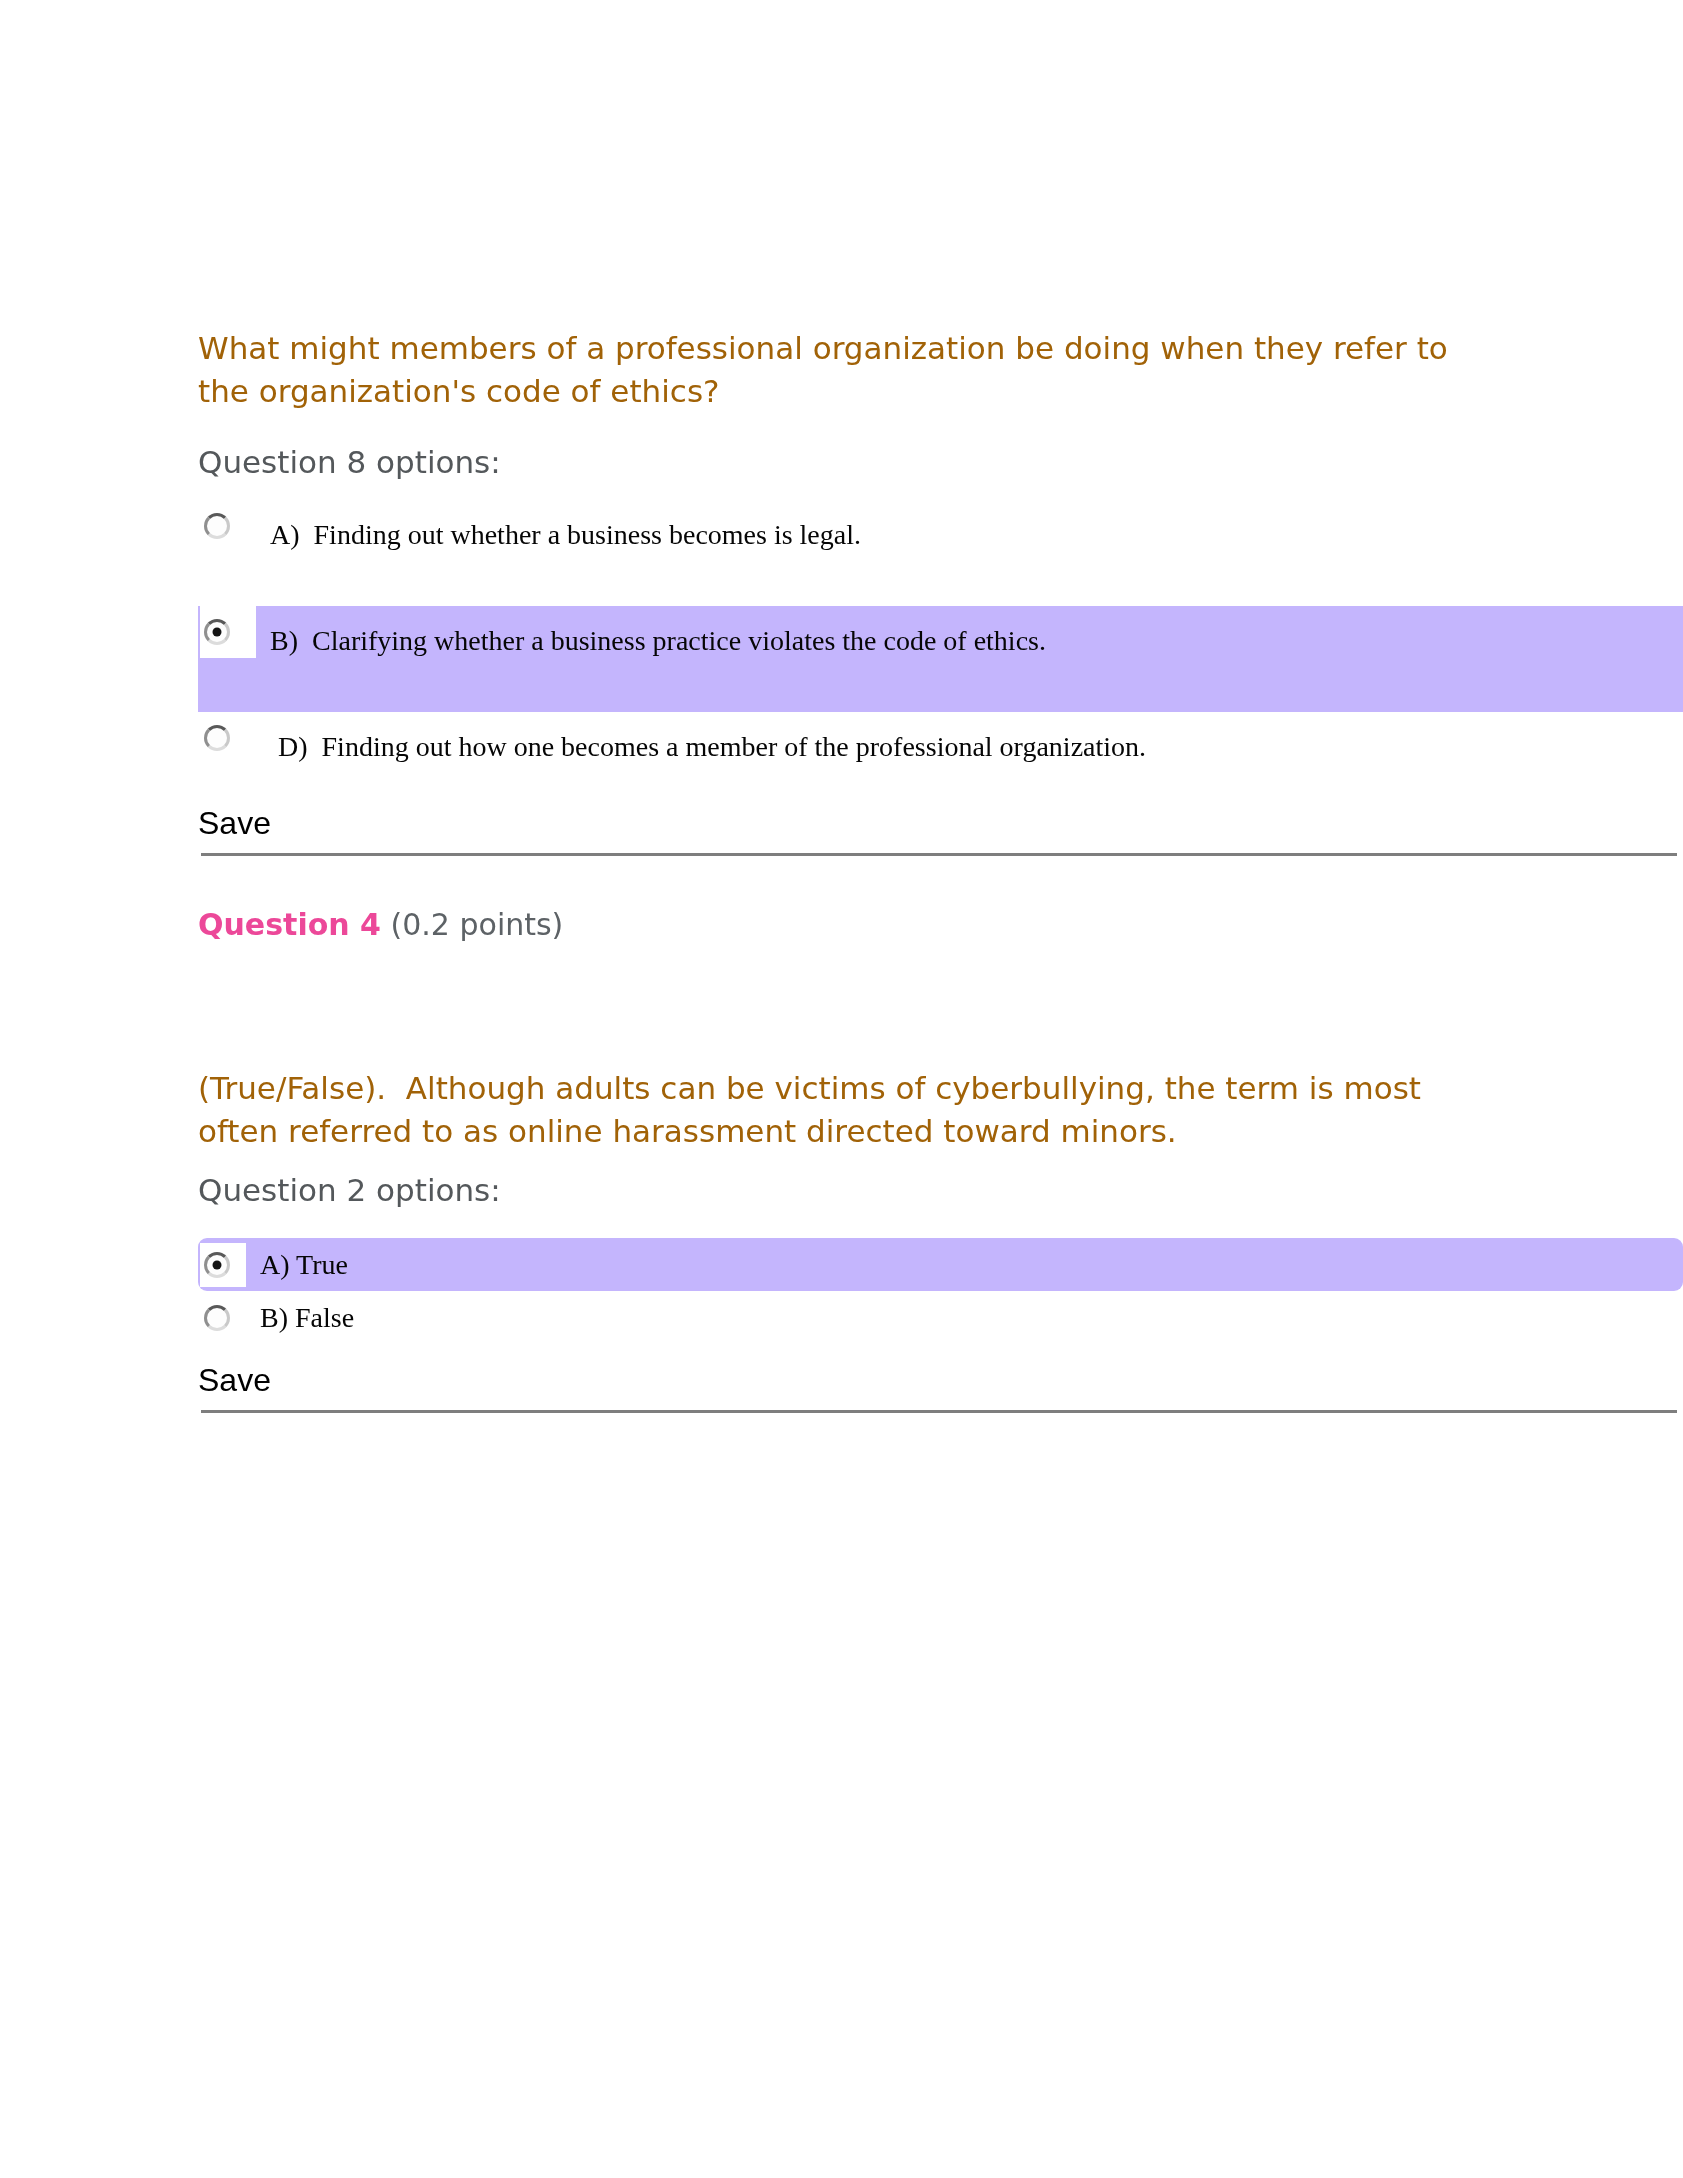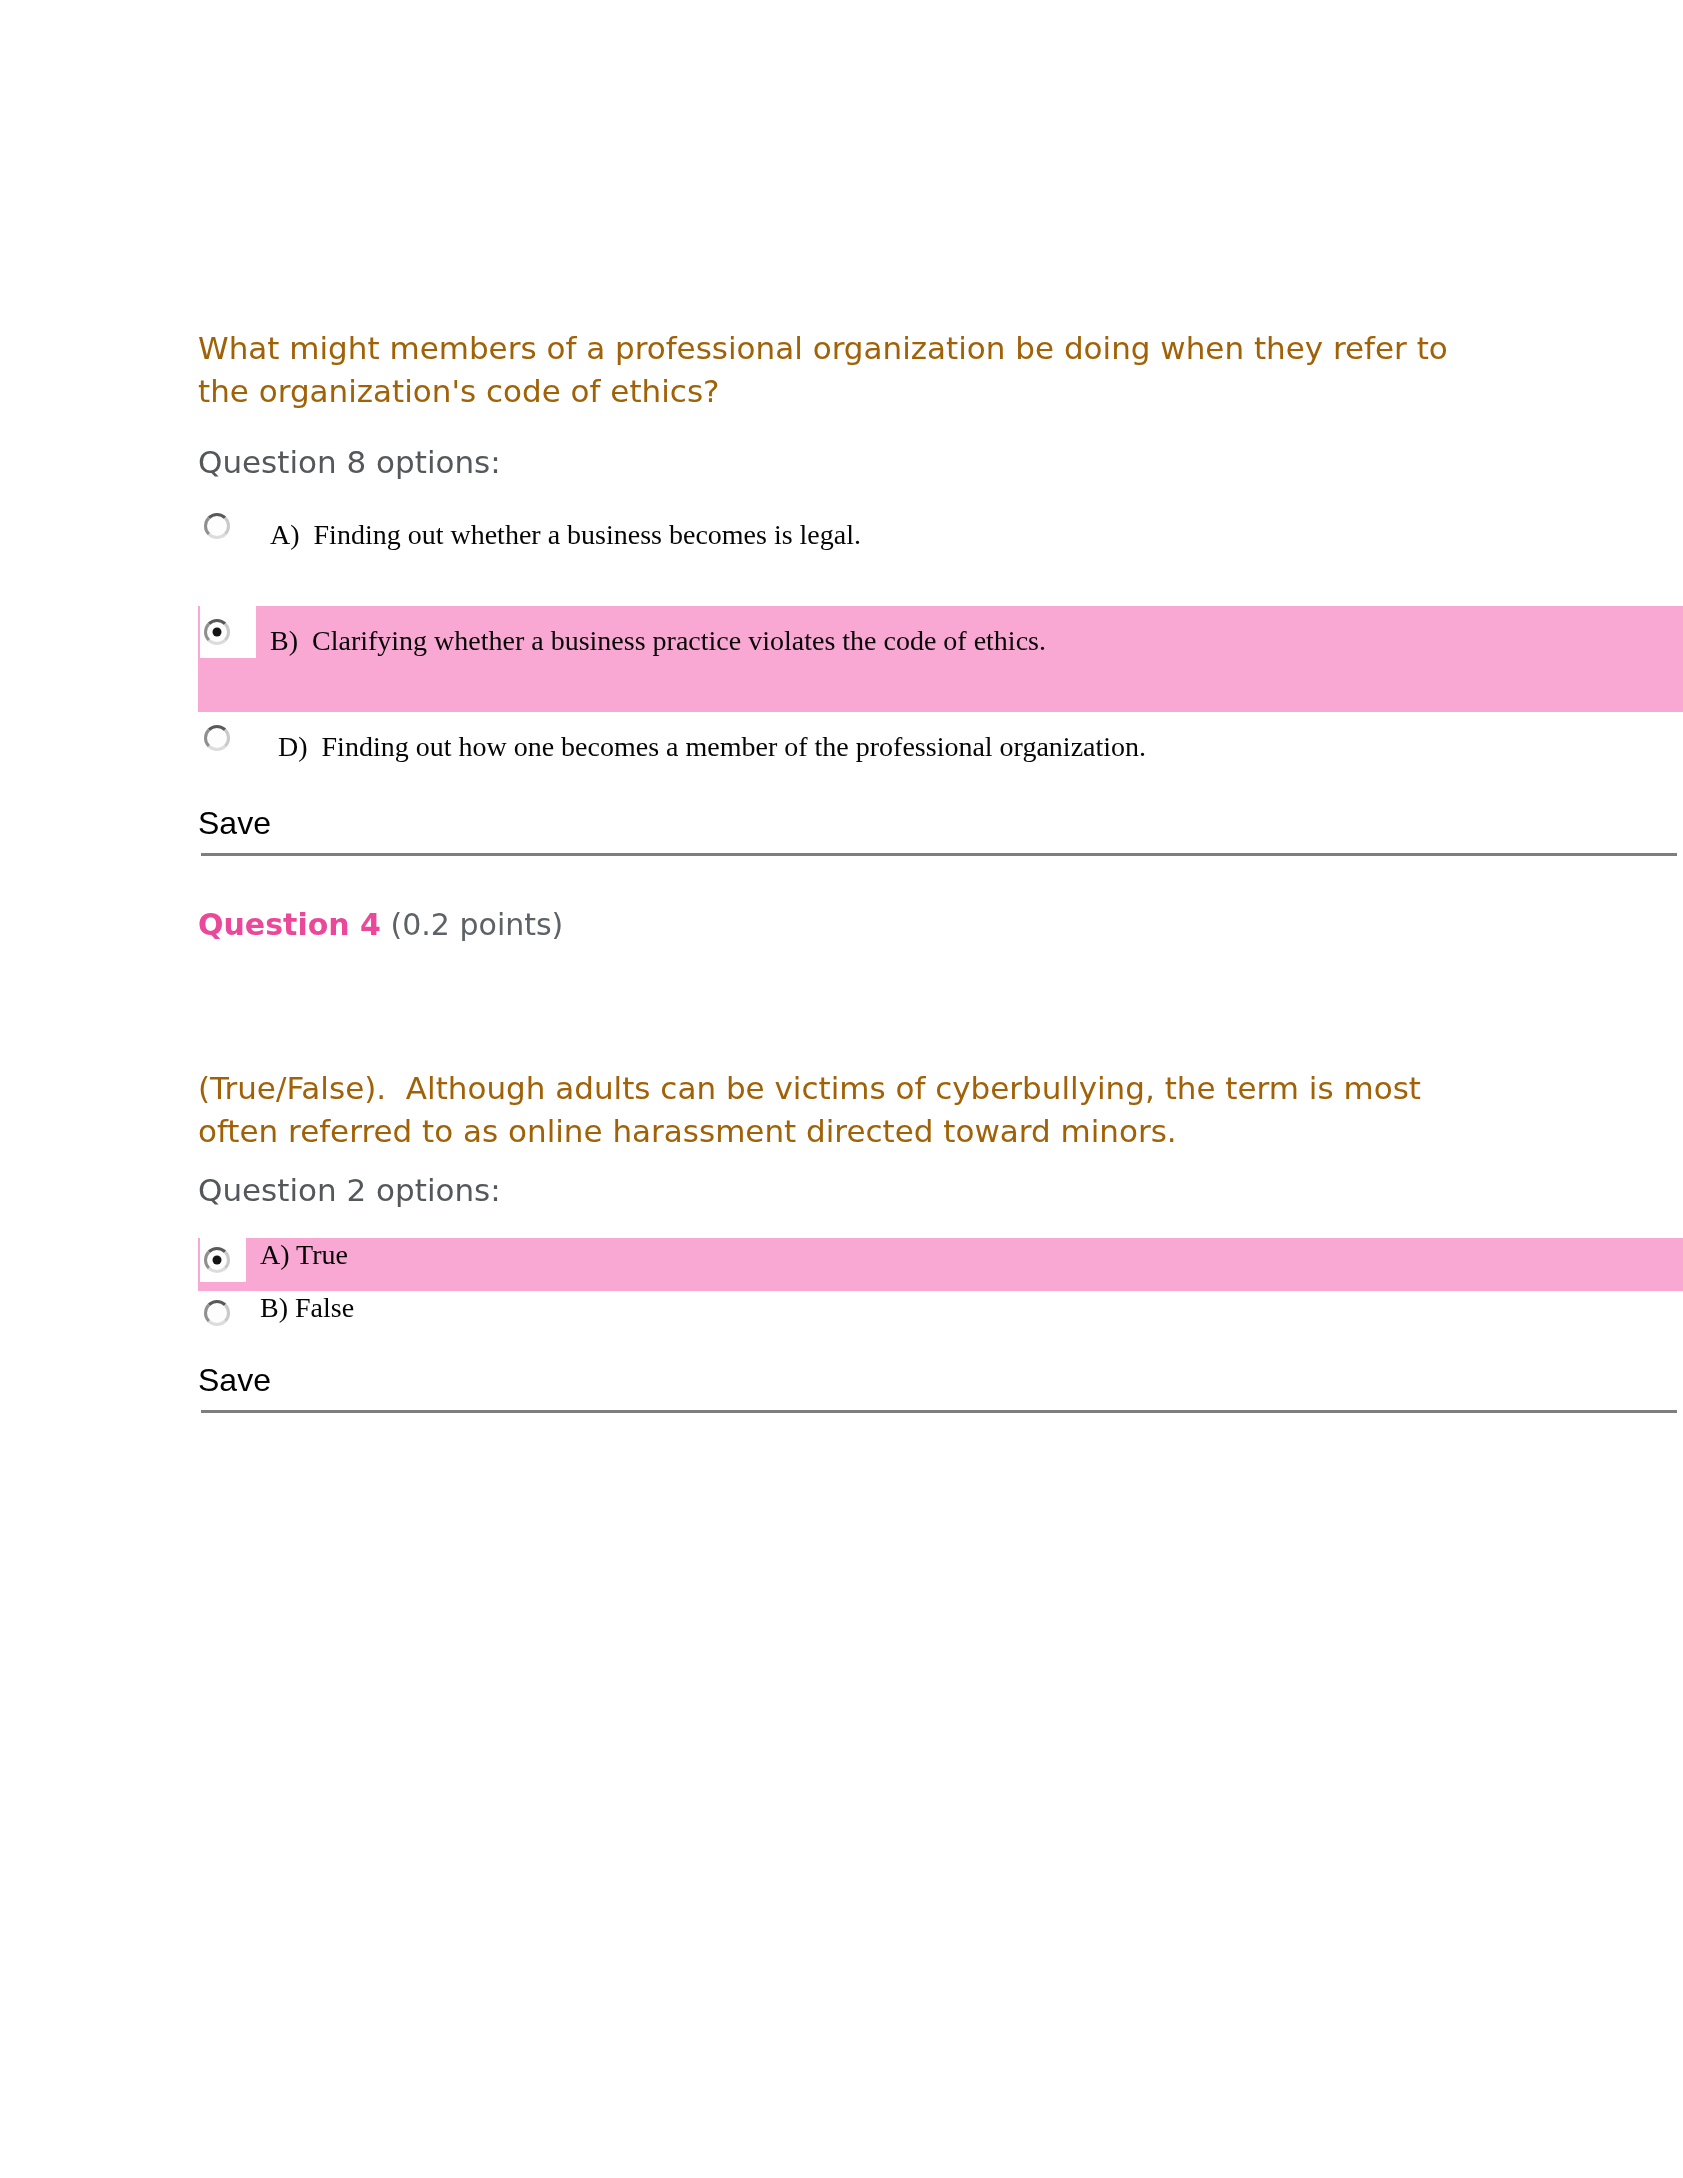--- a/index.html
+++ b/index.html
@@ -29,21 +29,21 @@
   }
   .options-list { margin-top:16px; }
   .option-row {
     display:flex;
     align-items:flex-start;
     min-height:106px;
     box-sizing:border-box;
     padding:0 0 0 2px;
   }
   .option-row.short { min-height:89px;gap:8px; }
-  .option-row.selected { background:#f9a8d4; }
+  .option-row.selected { background:#c4b5fd; }
   .radio-box {
     background:#ffffff;
     padding:13px 26px 13px 4px;
     flex:0 0 auto;
   }
   .radio {
     display:block;
     width:20px; height:20px;
     border-radius:50%;
     background:#fdfdfd;
@@ -68,20 +68,22 @@
     font-size:28px;
     line-height:34px;
     color:#060606;
     margin-left:14px;
     margin-top:18px;
     white-space:pre-wrap;
   }
   
   .option-row.compact {
     min-height:53px;
+    align-items:center;
+    border-radius:9px;
   }
   .option-row.compact .radio-box { padding:9px 16px 9px 4px; }
   .option-row.compact .option-text { margin-top:0; }
   .save-link {
     display:inline-block;
     font-family:Liberation Sans, sans-serif;
     font-size:32px;
     line-height:36px;
     color:#000000;
     margin-top:4px;

